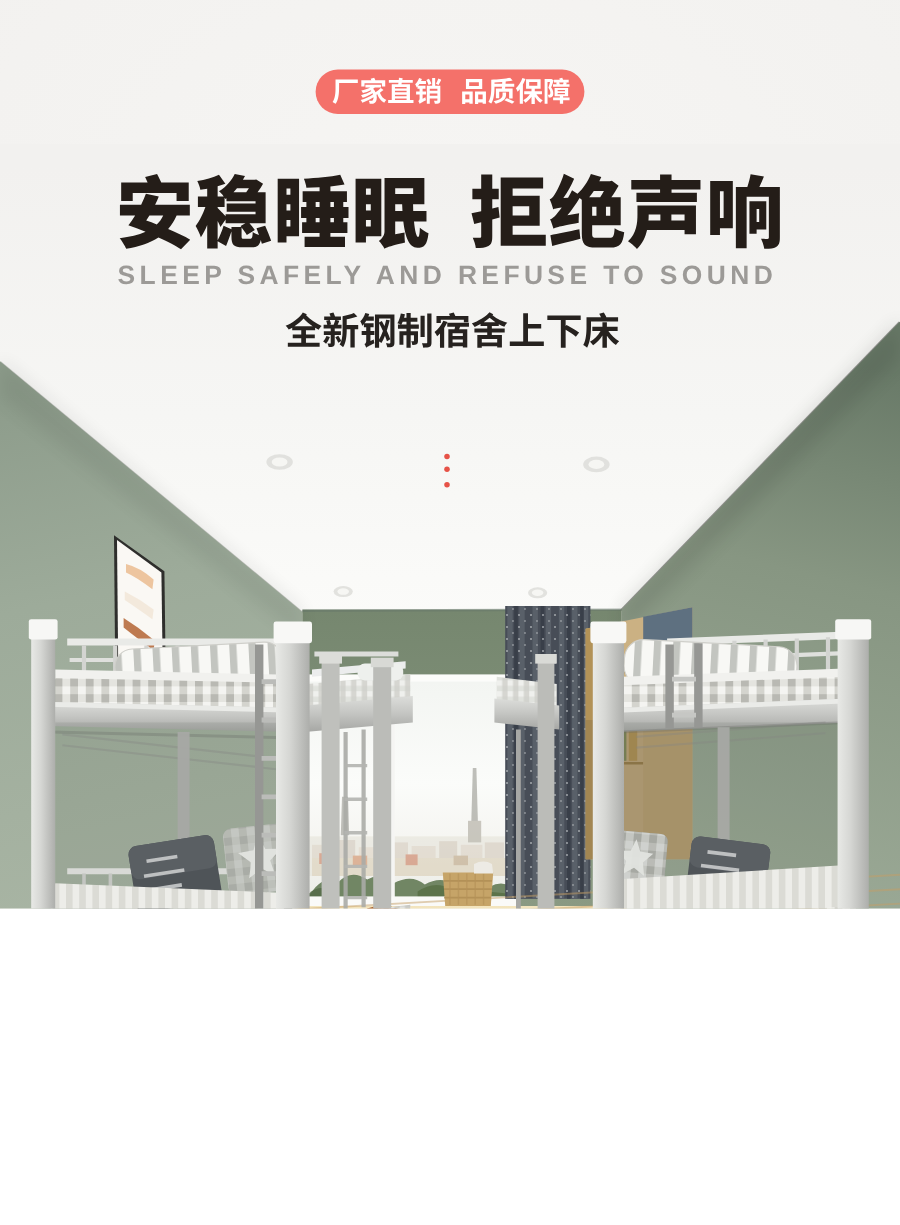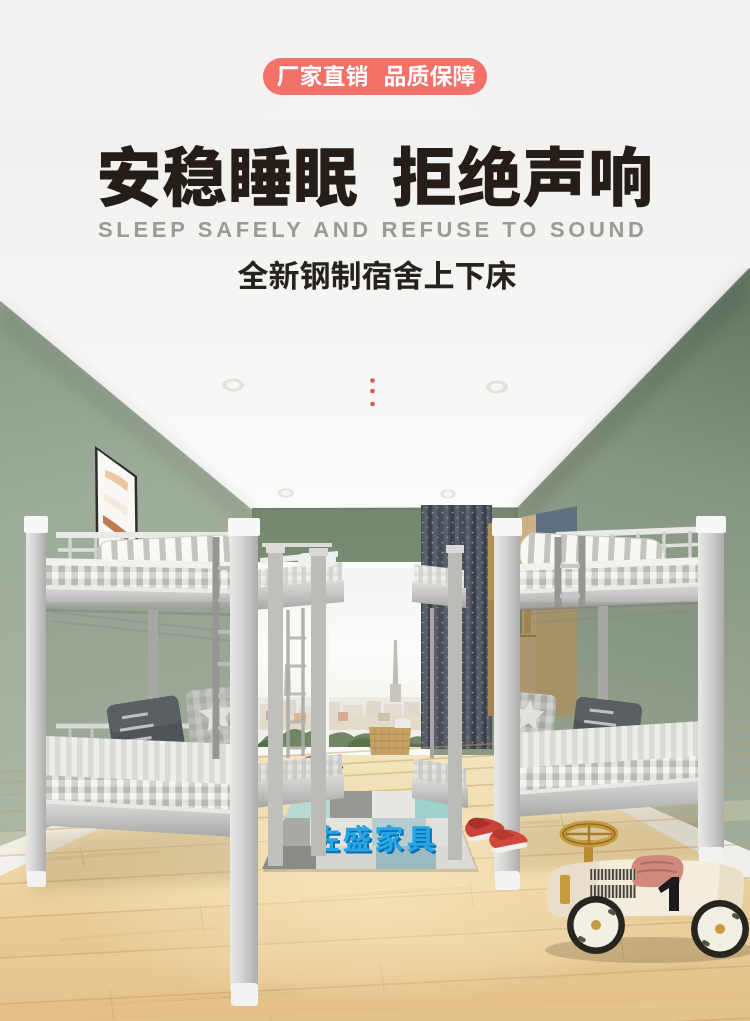--- a/index.html
+++ b/index.html
@@ -1,17 +1,17 @@
 <!DOCTYPE html>
 <html><head>
 <meta charset="utf-8">
 <style>
 html,body{margin:0;padding:0;}
 body{width:750px;height:1021px;overflow:hidden;font-family:"Liberation Sans",sans-serif;}
-#page{position:relative;width:750px;height:1021px;overflow:hidden;
+#page{position:relative;width:750px;height:757px;overflow:hidden;
  background:radial-gradient(130% 85% at 50% 22%, #f6f5f3 0%, #f2f1ef 55%, #ebeae7 100%);}
 </style>
 </head>
 <body>
 <div id="page">
 <svg width="750" height="1021" viewBox="0 0 750 1021">
 
 <defs>
 <linearGradient id="ceilG" x1="0" y1="140" x2="0" y2="515" gradientUnits="userSpaceOnUse">
  <stop offset="0" stop-color="#f2f1ef"></stop>

